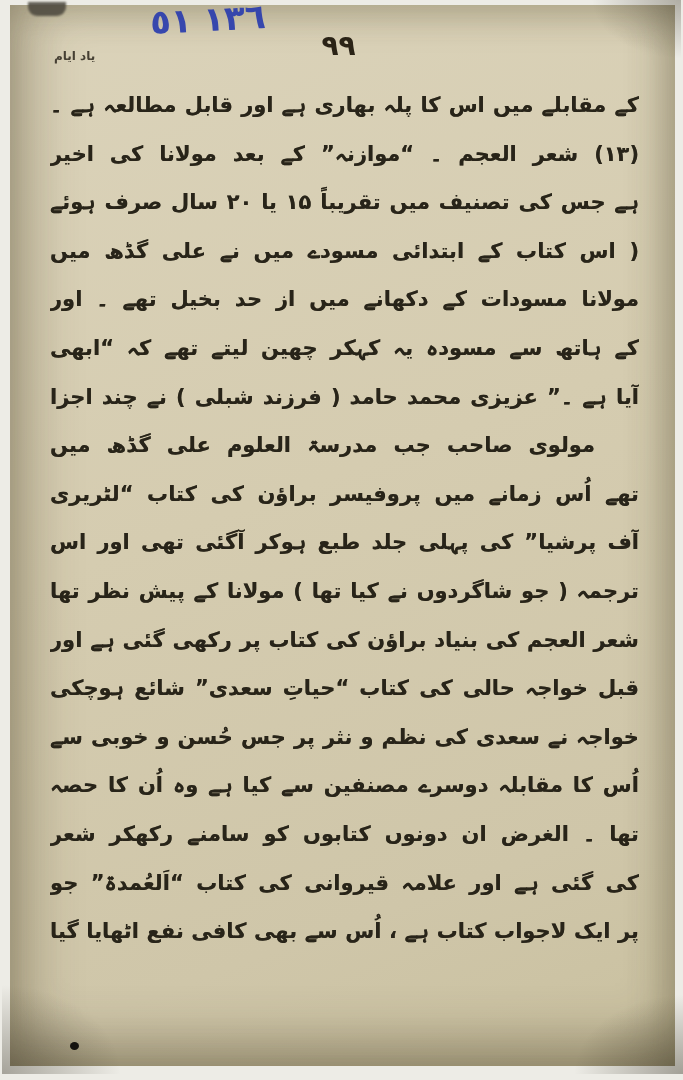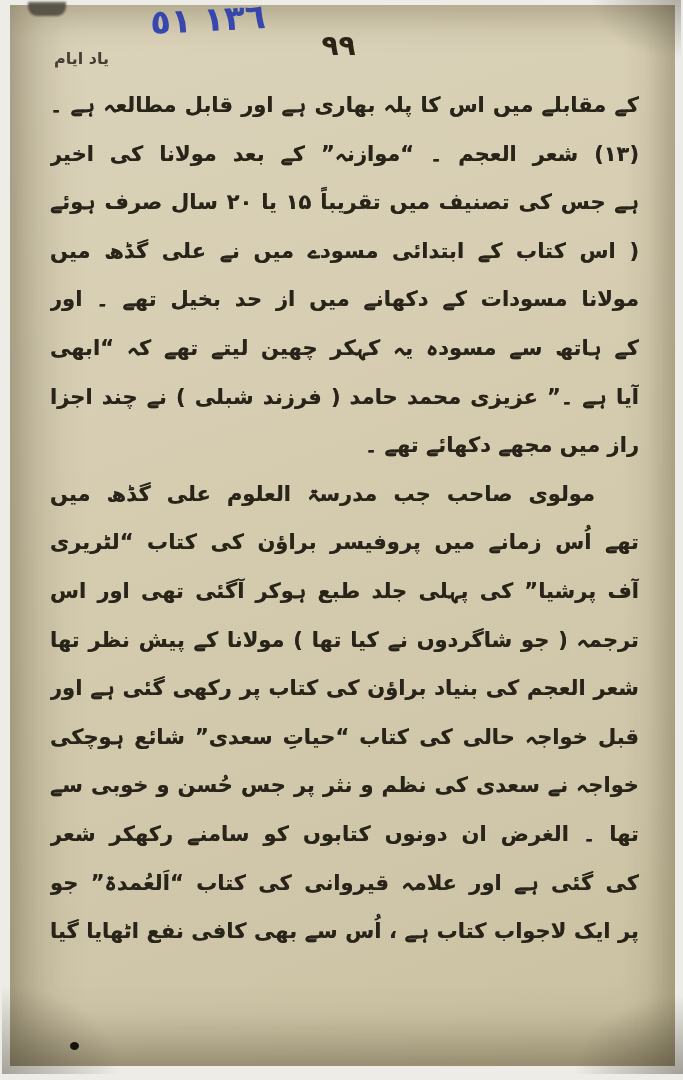--- a/index.html
+++ b/index.html
@@ -38,21 +38,21 @@
     position:absolute;left:140px;top:-6px;
     direction:ltr;
     font-size:34px;font-weight:bold;
     color:#2b3dae;
     transform:rotate(-3deg);
     letter-spacing:4px;
     opacity:.92;
   }
   .running-title{
     position:absolute;left:44px;top:44px;
-    font-size:16px;color:#464034;font-weight:bold;
+    font-size:12px;color:#464034;font-weight:bold;
   }
   .page-number{
     position:absolute;left:0;right:8px;top:24px;
     text-align:center;
     font-size:28px;font-weight:bold;color:#2a2316;
   }
   .text{
     position:absolute;left:40px;right:36px;top:76px;
     direction:rtl;
   }
@@ -84,28 +84,28 @@
     <div class="page-number">٩٩</div>
 
     <div class="text">
       <div class="line">کے مقابلے میں اس کا پلہ بھاری ہے اور قابل مطالعہ ہے ۔</div>
       <div class="line">(۱۳) شعر العجم ۔ “موازنہ” کے بعد مولانا کی اخیر تصنیف شعر العجم</div>
       <div class="line">ہے جس کی تصنیف میں تقریباً ۱۵ یا ۲۰ سال صرف ہوئے ہیں ۔</div>
       <div class="line">( اس کتاب کے ابتدائی مسودے میں نے علی گڈھ میں دیکھے تھے )</div>
       <div class="line">مولانا مسودات کے دکھانے میں از حد بخیل تھے ۔ اور دوستوں</div>
       <div class="line">کے ہاتھ سے مسودہ یہ کہکر چھین لیتے تھے کہ “ابھی وقت نہیں</div>
       <div class="line">آیا ہے ۔” عزیزی محمد حامد ( فرزند شبلی ) نے چند اجزا بصیغۂ</div>
-      <div class="line short">راز میں مجھے دکھائے تھے ۔</div>
       <div class="line indent">مولوی صاحب جب مدرسۃ العلوم علی گڈھ میں پروفیسر</div>
       <div class="line">تھے اُس زمانے میں پروفیسر براؤن کی کتاب “لٹریری ہسٹری</div>
       <div class="line">آف پرشیا” کی پہلی جلد طبع ہوکر آگئی تھی اور اس کتاب کا پورا</div>
       <div class="line">ترجمہ ( جو شاگردوں نے کیا تھا ) مولانا کے پیش نظر تھا ۔ چنانچہ</div>
       <div class="line">شعر العجم کی بنیاد براؤن کی کتاب پر رکھی گئی ہے اور اس سے</div>
       <div class="line">قبل خواجہ حالی کی کتاب “حیاتِ سعدی” شائع ہوچکی تھی</div>
       <div class="line">خواجہ نے سعدی کی نظم و نثر پر جس حُسن و خوبی سے ریویو اور</div>
+      <div class="line">اُس کا مقابلہ دوسرے مصنفین سے کیا ہے وہ اُن کا حصہ</div>
       <div class="line">تھا ۔ الغرض ان دونوں کتابوں کو سامنے رکھکر شعر العجم کی بنا</div>
       <div class="line">کی گئی ہے اور علامہ قیروانی کی کتاب “اَلعُمدۃ” جو شعر العرب</div>
       <div class="line">پر ایک لاجواب کتاب ہے ، اُس سے بھی کافی نفع اٹھایا گیا ہے</div>
     </div>
 
     <div class="corner tl-mark"></div>
     <div class="corner tr"></div>
     <div class="corner bl"></div>
     <div class="corner br"></div>
     <div class="ink-dot"></div>

